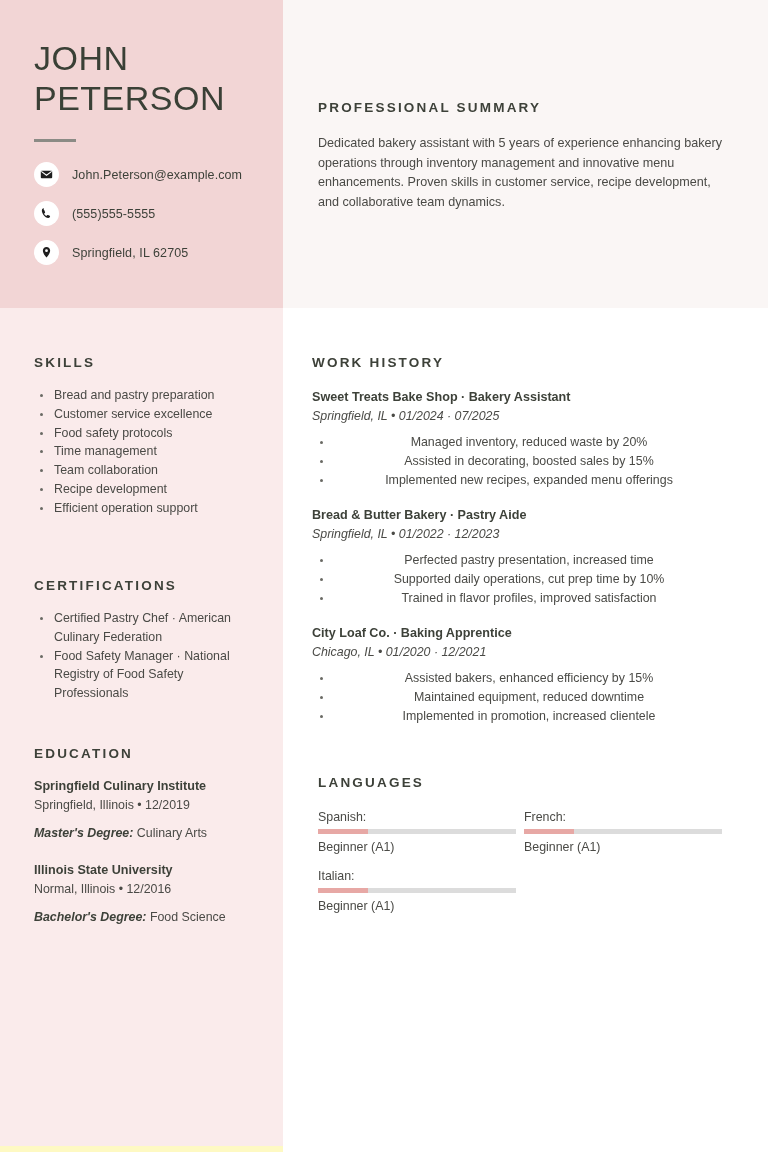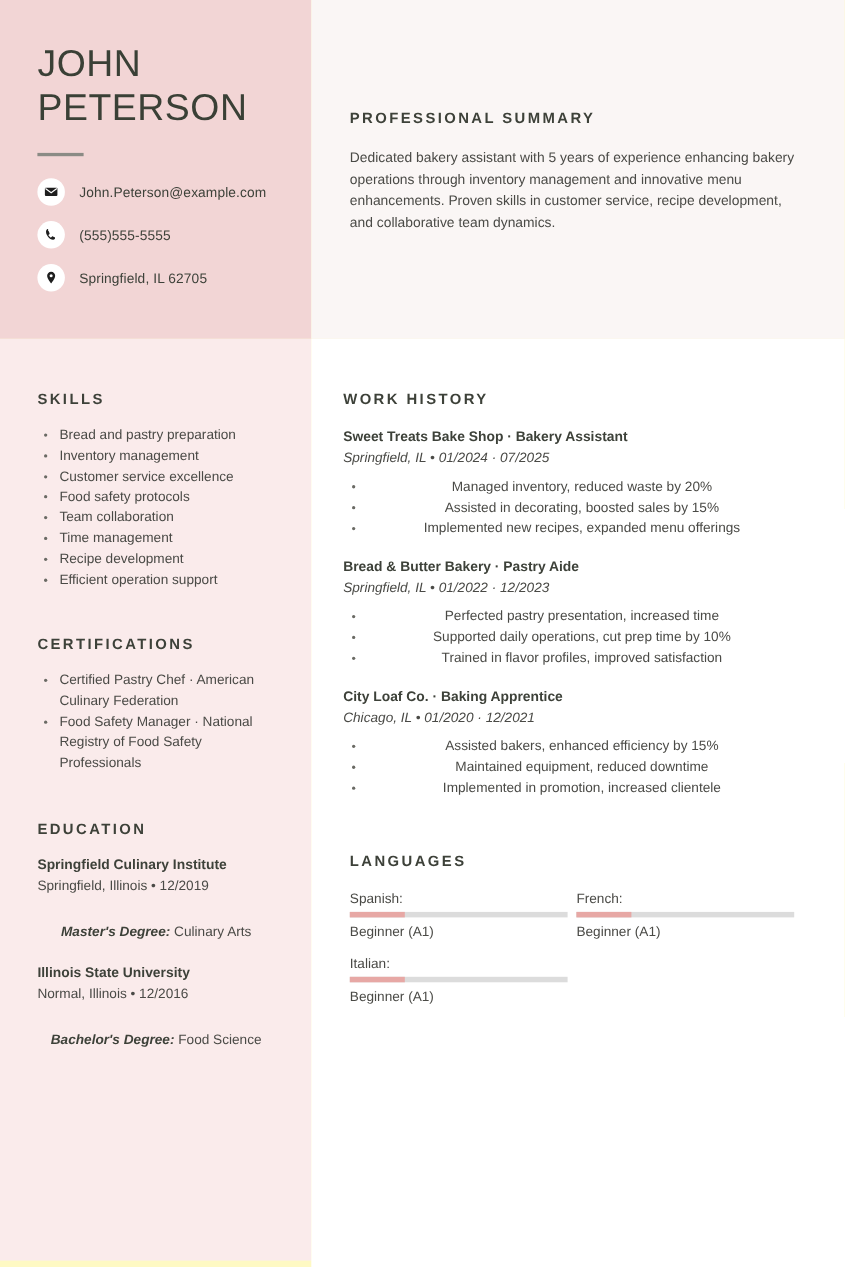--- a/index.html
+++ b/index.html
@@ -166,22 +166,21 @@
   }
   .edu-meta {
     font-size: 12.4px;
     color: #4a4a46;
     line-height: 19px;
   }
   .edu-degree {
     font-size: 12.4px;
     color: #4a4a46;
     line-height: 19px;
-    margin-top: 23px;
-    text-align: center;
+    margin-top: 9px;
   }
   .edu-degree b {
     font-weight: bold;
     font-style: italic;
     color: #3d4139;
   }
 
   
   #work-section {
     position: absolute;
@@ -320,25 +319,24 @@
 
   <div class="summary">
     <div class="section-title">PROFESSIONAL SUMMARY</div>
     <div class="summary-text">Dedicated bakery assistant with 5 years of experience enhancing bakery operations through inventory management and innovative menu enhancements. Proven skills in customer service, recipe development, and collaborative team dynamics.</div>
   </div>
 
   <div class="side" id="skills-section">
     <div class="section-title">SKILLS</div>
     <ul class="bullets" id="skills-list">
         <li>Bread and pastry preparation</li>
-        <li>Inventory management</li>
         <li>Customer service excellence</li>
         <li>Food safety protocols</li>
+        <li>Time management</li>
         <li>Team collaboration</li>
-        <li>Time management</li>
         <li>Recipe development</li>
         <li>Efficient operation support</li>
       </ul>
   </div>
 
   <div class="side" id="certifications-section">
     <div class="section-title">CERTIFICATIONS</div>
     <ul class="bullets" id="certifications-list">
         <li>Certified Pastry Chef · American Culinary Federation</li>
         <li>Food Safety Manager · National Registry of Food Safety Professionals</li>

